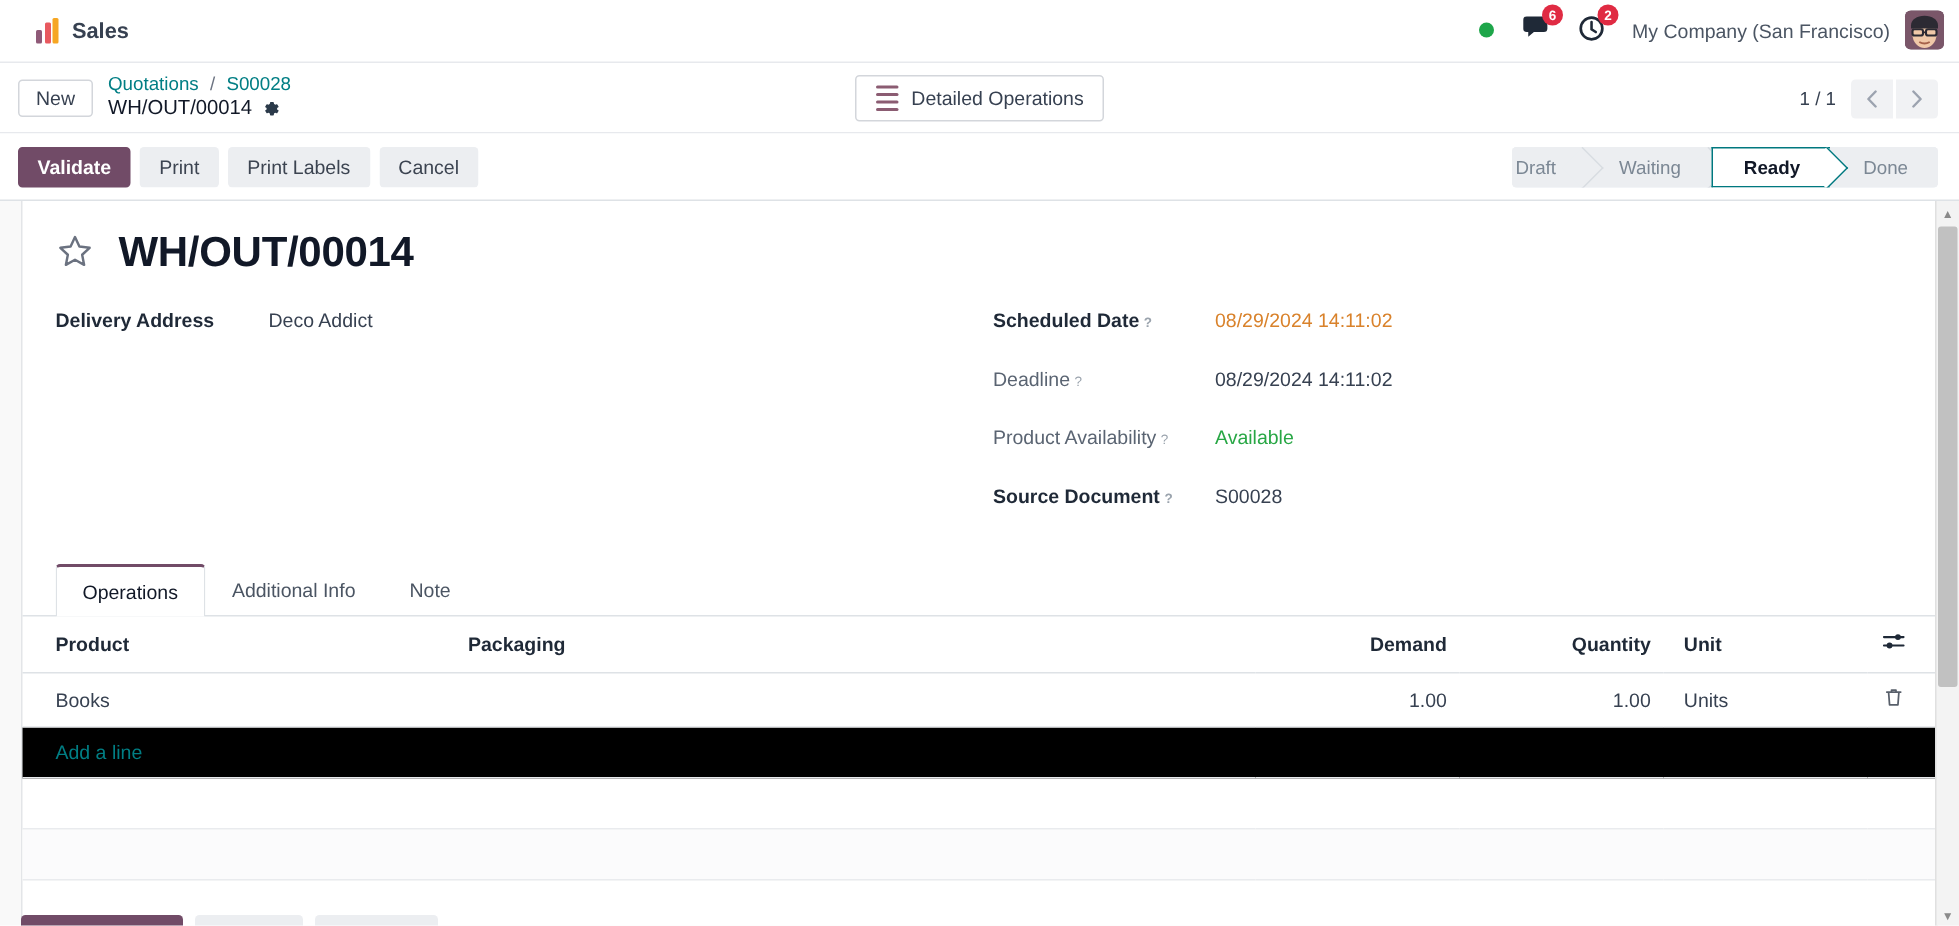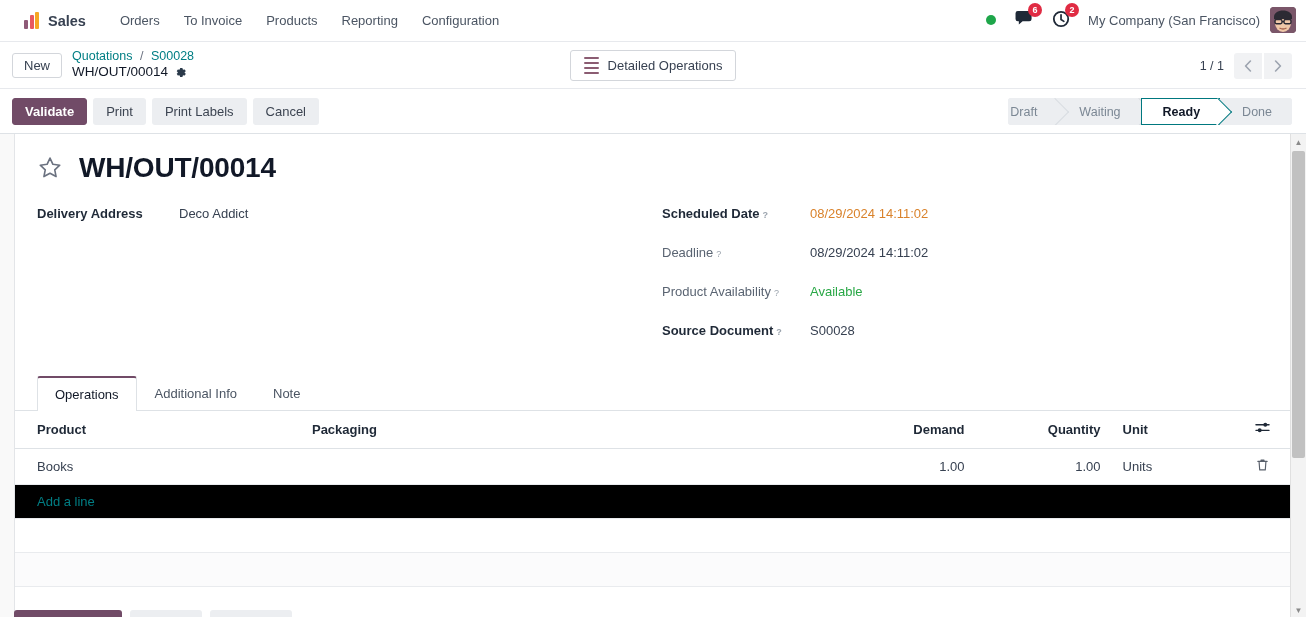--- a/index.html
+++ b/index.html
@@ -212,27 +212,20 @@
 <body>
 
 <div class="navbar">
   <div class="brand">
     <span class="logo-bars">
       <i></i>
         <i></i>
         <i></i>
     </span>
     <span class="brand-name">Sales</span>
-  </div>
-  <div class="nav-menu">
-    <div class="nav-item">Orders</div>
-    <div class="nav-item">To Invoice</div>
-    <div class="nav-item">Products</div>
-    <div class="nav-item">Reporting</div>
-    <div class="nav-item">Configuration</div>
   </div>
   <div class="nav-right">
     <span class="status-dot"></span>
     <span class="icon-badge">
       <svg width="19" height="17" viewBox="0 0 20 18">
         <path d="M3 1h12a2.5 2.5 0 0 1 2.5 2.5v6A2.5 2.5 0 0 1 15 12H8l-4 3.4V12H3A2.5 2.5 0 0 1 .5 9.5v-6A2.5 2.5 0 0 1 3 1z" fill="#1f2937"></path>
       </svg>
       <span class="badge">6</span>
     </span>
     <span class="icon-badge">

